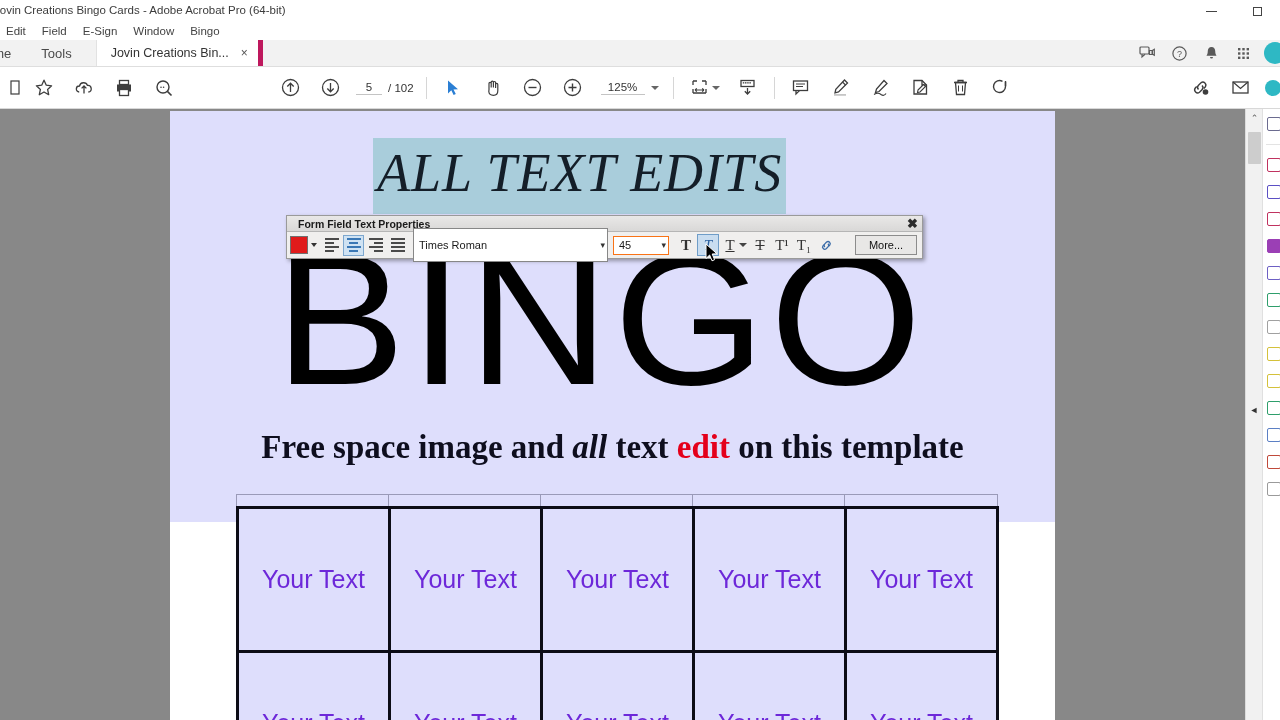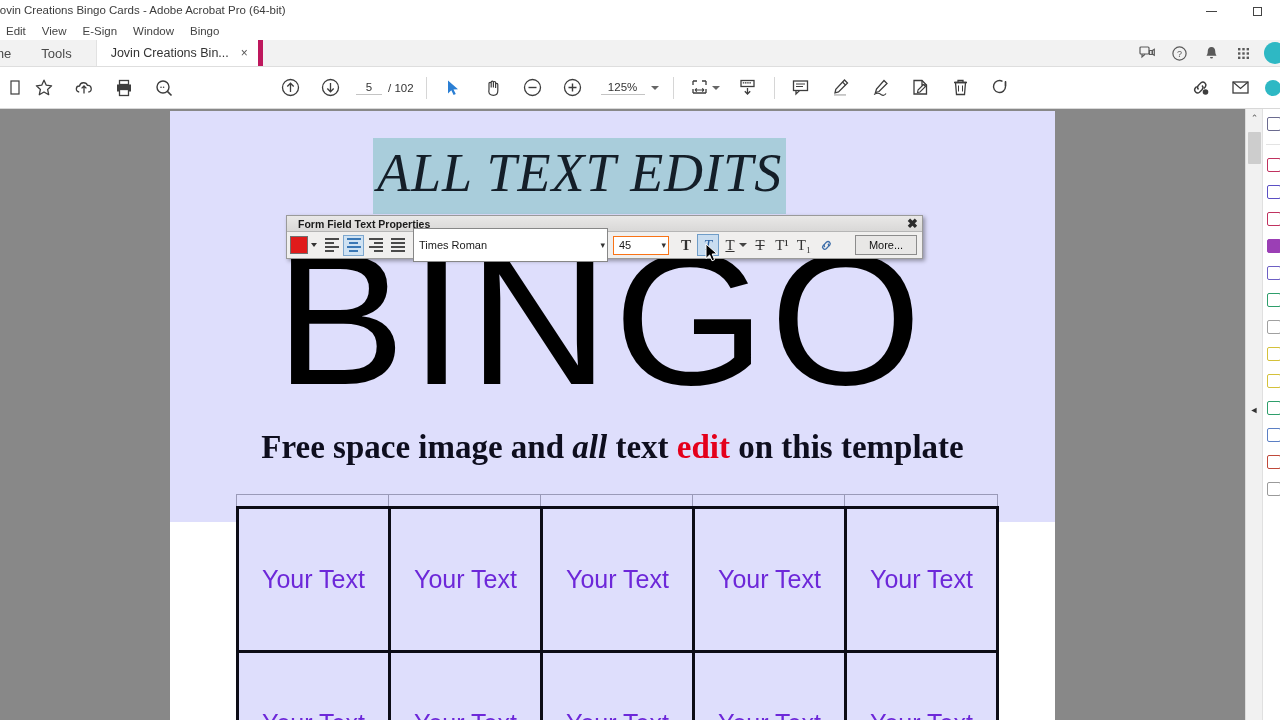--- a/index.html
+++ b/index.html
@@ -272,21 +272,21 @@
           <span class="min-glyph"></span>
         </div>
       <div class="win-btn">
           <span class="max-glyph"></span>
         </div>
     </div>
   </div>
 
   <div class="menubar">
     <div class="menu-item">Edit</div>
-    <div class="menu-item">View</div>
+    <div class="menu-item">Field</div>
     <div class="menu-item">E-Sign</div>
     <div class="menu-item">Window</div>
     <div class="menu-item">Bingo</div>
   </div>
 
   <div class="tabstrip">
     <div class="nav-btn home">ome</div>
     <div class="nav-btn">Tools</div>
     <div class="doc-tab">
       <span class="doc-tab-label">Jovin Creations Bin...</span>

